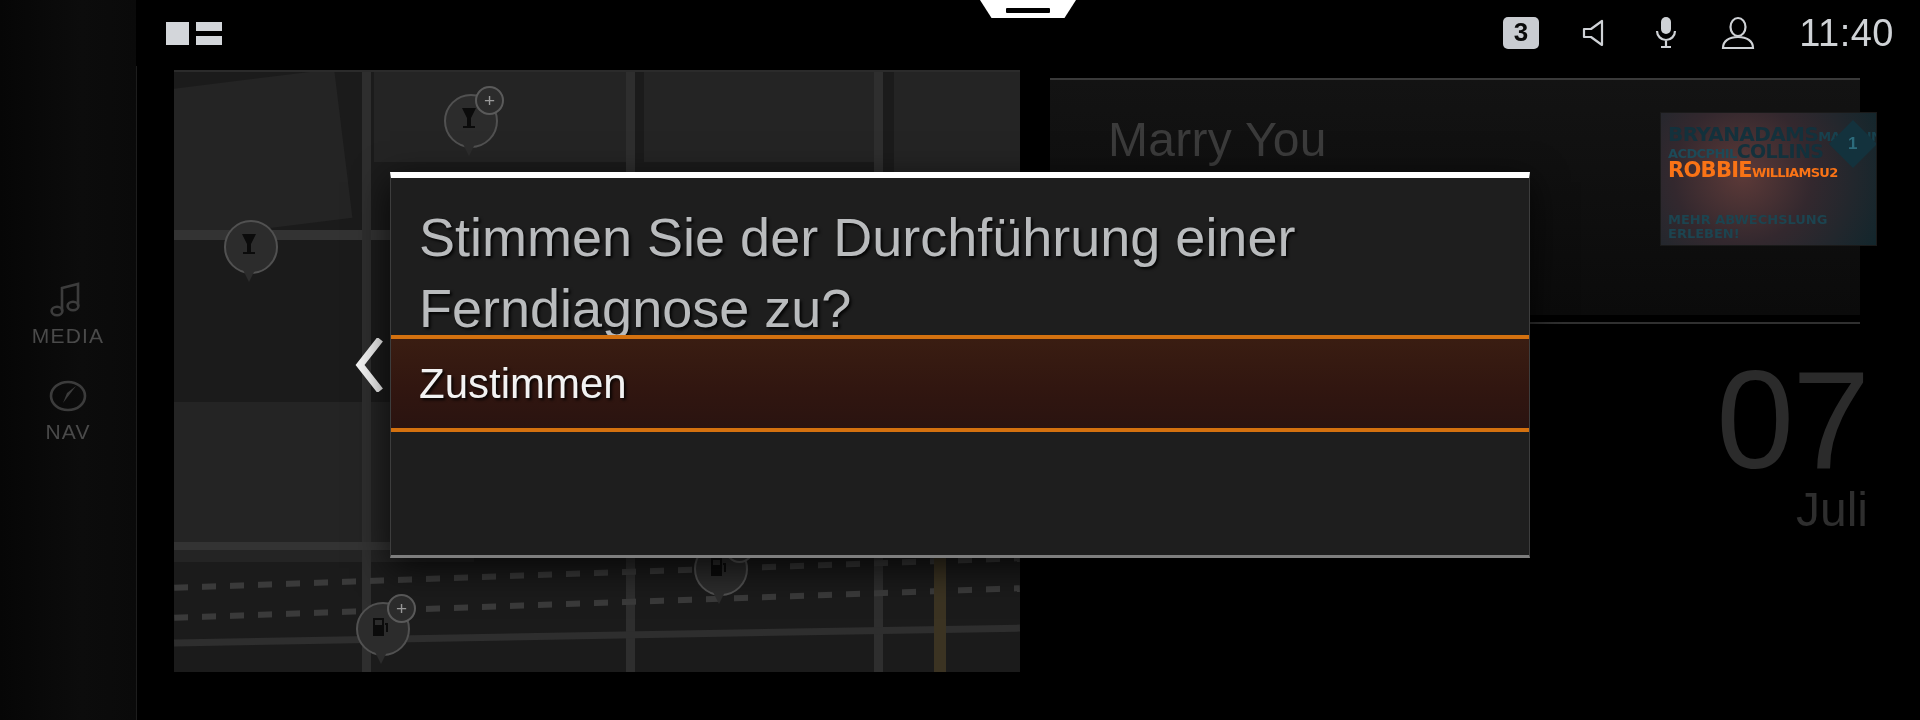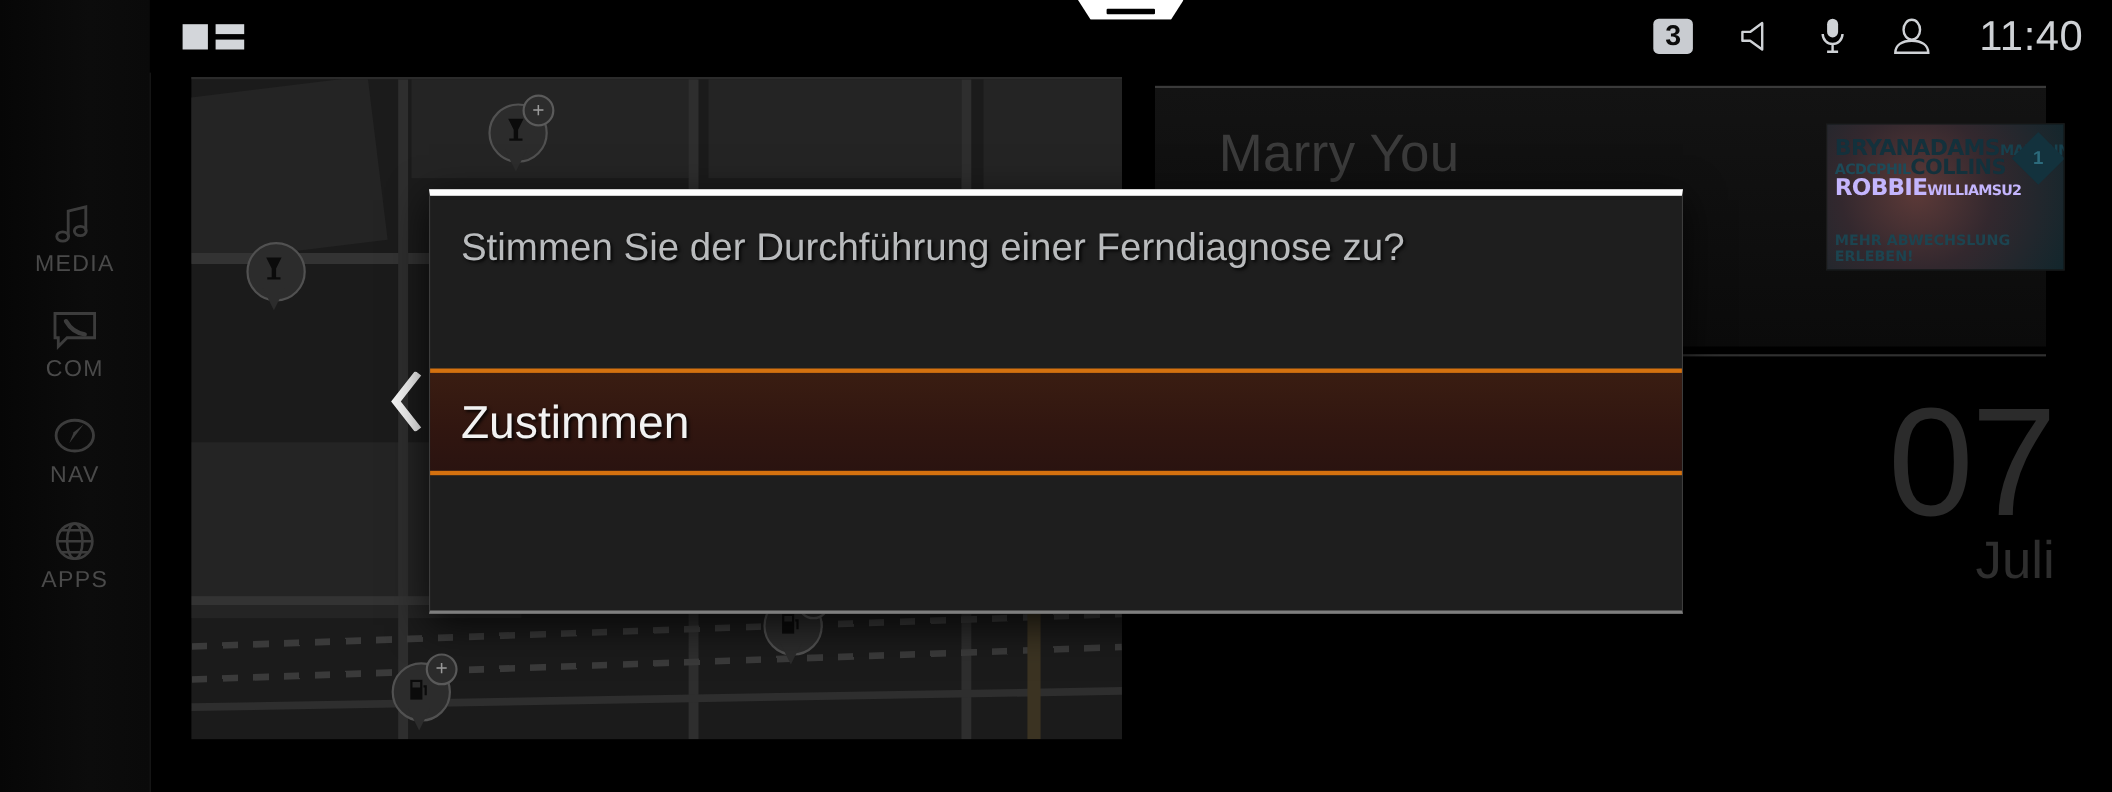--- a/index.html
+++ b/index.html
@@ -74,42 +74,42 @@
          background:#0a1416;border:1px solid #1a1a1a;overflow:hidden;z-index:3;}
   #cover .art{position:absolute;inset:0;
        background:radial-gradient(circle at 38% 46%,#5d3a38 0%,#33282e 46%,#12262c 100%);}
   #cover .names{position:absolute;left:7px;top:12px;right:34px;
        font-family:"DejaVu Sans",sans-serif;line-height:.92;color:#0e2a33;}
   #cover .l1{font-size:20px;font-weight:700;letter-spacing:-.6px;}
   #cover .l1 b{color:#13313c;}
   #cover .l1 span{font-size:13px;color:#17414e;}
   #cover .l2{font-size:19px;font-weight:700;letter-spacing:-.6px;color:#13313c;}
   #cover .l2 em{font-style:normal;font-size:13px;color:#1d4a58;}
-  #cover .l3{font-size:21px;font-weight:700;letter-spacing:-.7px;color:#c4b5fd;}
+  #cover .l3{font-size:21px;font-weight:700;letter-spacing:-.7px;color:#f97316;}
   #cover .l3 em{font-style:normal;font-size:13px;}
   #cover .badge{position:absolute;right:6px;top:14px;width:34px;height:34px;
        background:#13323d;transform:rotate(45deg);display:flex;align-items:center;justify-content:center;}
   #cover .badge span{transform:rotate(-45deg);color:#2c6b7c;font-size:17px;font-weight:700;}
   #cover .slogan{position:absolute;left:7px;bottom:3px;right:6px;color:#1c4450;
        font-family:"DejaVu Sans",sans-serif;font-size:13px;font-weight:700;line-height:1.12;}
 
   #divider{position:absolute;left:1050px;top:322px;width:810px;height:2px;background:#303030;z-index:2;}
 
   #datewidget{position:absolute;right:52px;top:360px;width:330px;text-align:right;z-index:2;}
   #date-day{font-size:140px;line-height:.86;color:#2b2b2b;letter-spacing:-2px;}
   #date-month{font-size:48px;color:#2e2e2e;margin-top:2px;}
   #np-tail{position:absolute;left:1482px;top:480px;font-size:34px;color:#2a2a2a;z-index:2;}
 
   
   #chevron{position:absolute;left:352px;top:338px;z-index:9;}
   #dialog{position:absolute;left:390px;top:172px;width:1140px;height:386px;
           background:#1e1e1e;border-left:1px solid #3d3d3d;border-right:1px solid #3d3d3d;
           border-bottom:3px solid #7e7e7e;border-top:6px solid #ffffff;
           box-shadow:0 10px 34px rgba(0,0,0,.75);z-index:10;box-sizing:border-box;}
-  #dlg-title{padding:24px 28px 0;color:#b9bbbd;font-size:35px;line-height:1.32;
+  #dlg-title{padding:24px 28px 0;color:#b9bbbd;font-size:54px;line-height:1.32;
              text-shadow:2px 2px 3px rgba(0,0,0,.85);}
   .dlg-opt{position:relative;height:97px;display:flex;align-items:center;
            padding:0 28px;color:#f2f2f2;font-size:42px;box-sizing:border-box;
            text-shadow:2px 2px 3px rgba(0,0,0,.85);}
   .dlg-opt.sel{background:linear-gradient(180deg,#3a1d12 0%,#311610 55%,#2a1310 100%);
                border-top:4px solid #d4710f;border-bottom:4px solid #d4710f;margin-top:29px;}
   #opt-list{position:absolute;left:0;right:0;top:128px;}
 </style>
 </head>
 <body>
@@ -124,57 +124,34 @@
             <g fill="none" stroke="#3c3c3c" stroke-width="2.6">
           <path d="M16 31V8l16-4v22"></path>
               <ellipse cx="11" cy="31" rx="5.4" ry="4.2"></ellipse>
               <ellipse cx="27" cy="26" rx="5.4" ry="4.2"></ellipse>
         </g>
           </svg>
       </span>
       <span class="rail-lbl">MEDIA</span>
     </div>
 
-    <div class="rail-item">
-      <span class="rail-ico">
-        <svg width="46" height="40" viewBox="0 0 46 40">
-            <g fill="none" stroke="#3c3c3c" stroke-width="2.6">
-          <path d="M5 5h36v22H16l-8 8v-8H5z"></path>
-              <path d="M15 12c4 7 10 11 17 12" stroke-width="4" stroke-linecap="round"></path>
-        </g>
-          </svg>
-      </span>
-      <span class="rail-lbl">COM</span>
-    </div>
 
     <div class="rail-item">
       <span class="rail-ico">
         <svg width="46" height="40" viewBox="0 0 46 40">
             <g fill="none" stroke="#3c3c3c" stroke-width="2.6">
           <ellipse cx="23" cy="20" rx="17" ry="14"></ellipse>
               <path d="M31 10L18 27l4-10 9-7z" fill="#3c3c3c" stroke="none"></path>
         </g>
           </svg>
       </span>
       <span class="rail-lbl">NAV</span>
     </div>
 
 
-    <div class="rail-item">
-      <span class="rail-ico">
-        <svg width="44" height="42" viewBox="0 0 44 42">
-            <g fill="none" stroke="#3c3c3c" stroke-width="2.4">
-          <circle cx="22" cy="21" r="16"></circle>
-              <ellipse cx="22" cy="21" rx="7" ry="16"></ellipse>
-          <path d="M6 21h32M9 11h26M9 31h26"></path>
-        </g>
-          </svg>
-      </span>
-      <span class="rail-lbl">APPS</span>
-    </div>
   </div>
 
   <div id="statusbar">
 
     <div id="layout-btn">
       <span class="sq"></span>
       <span class="bars">
           <i></i>
           <i></i>
         </span>

